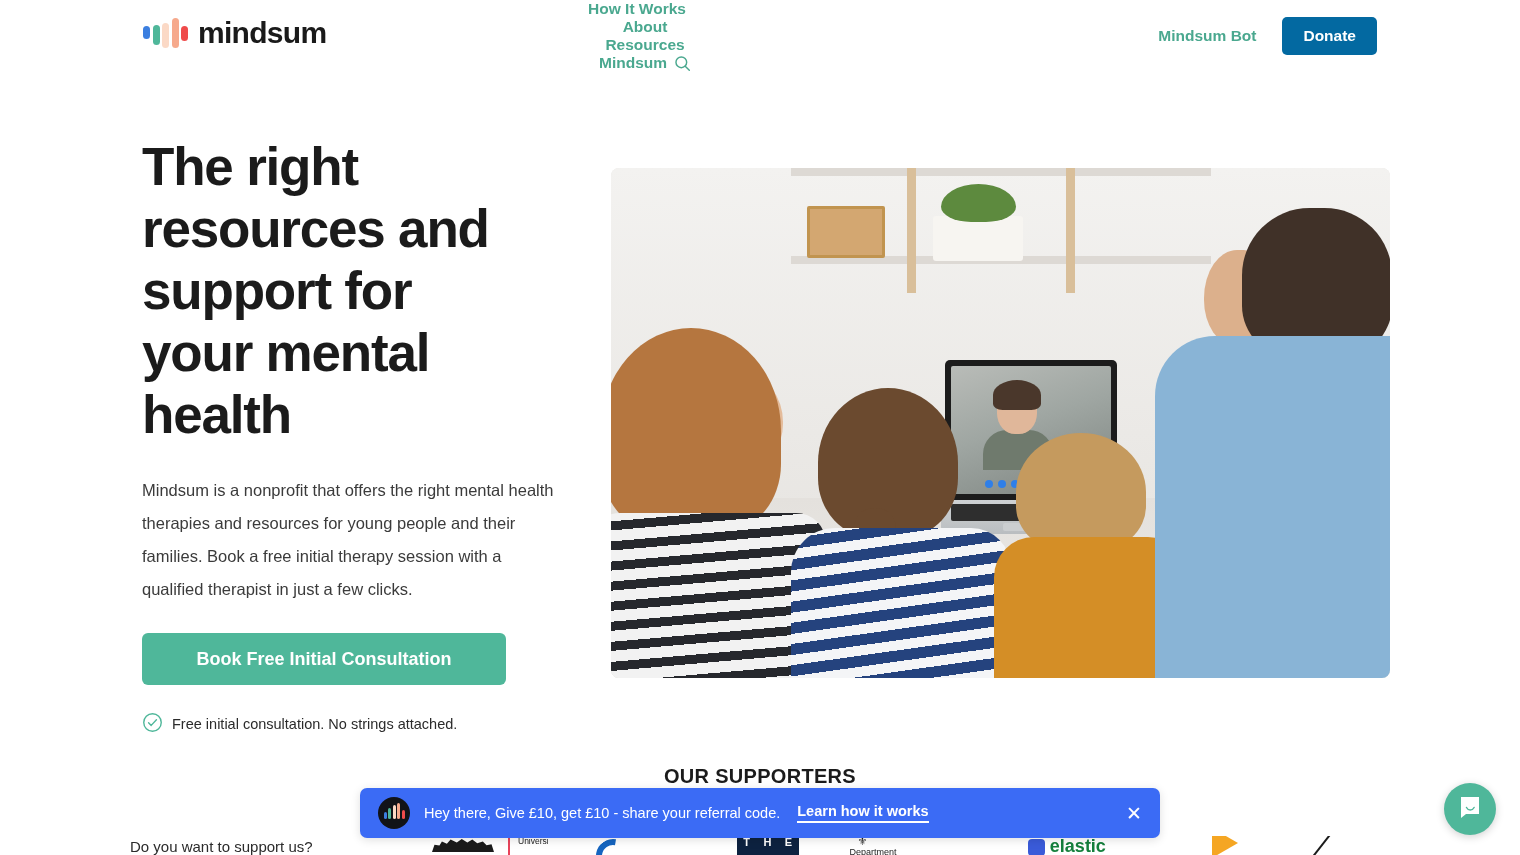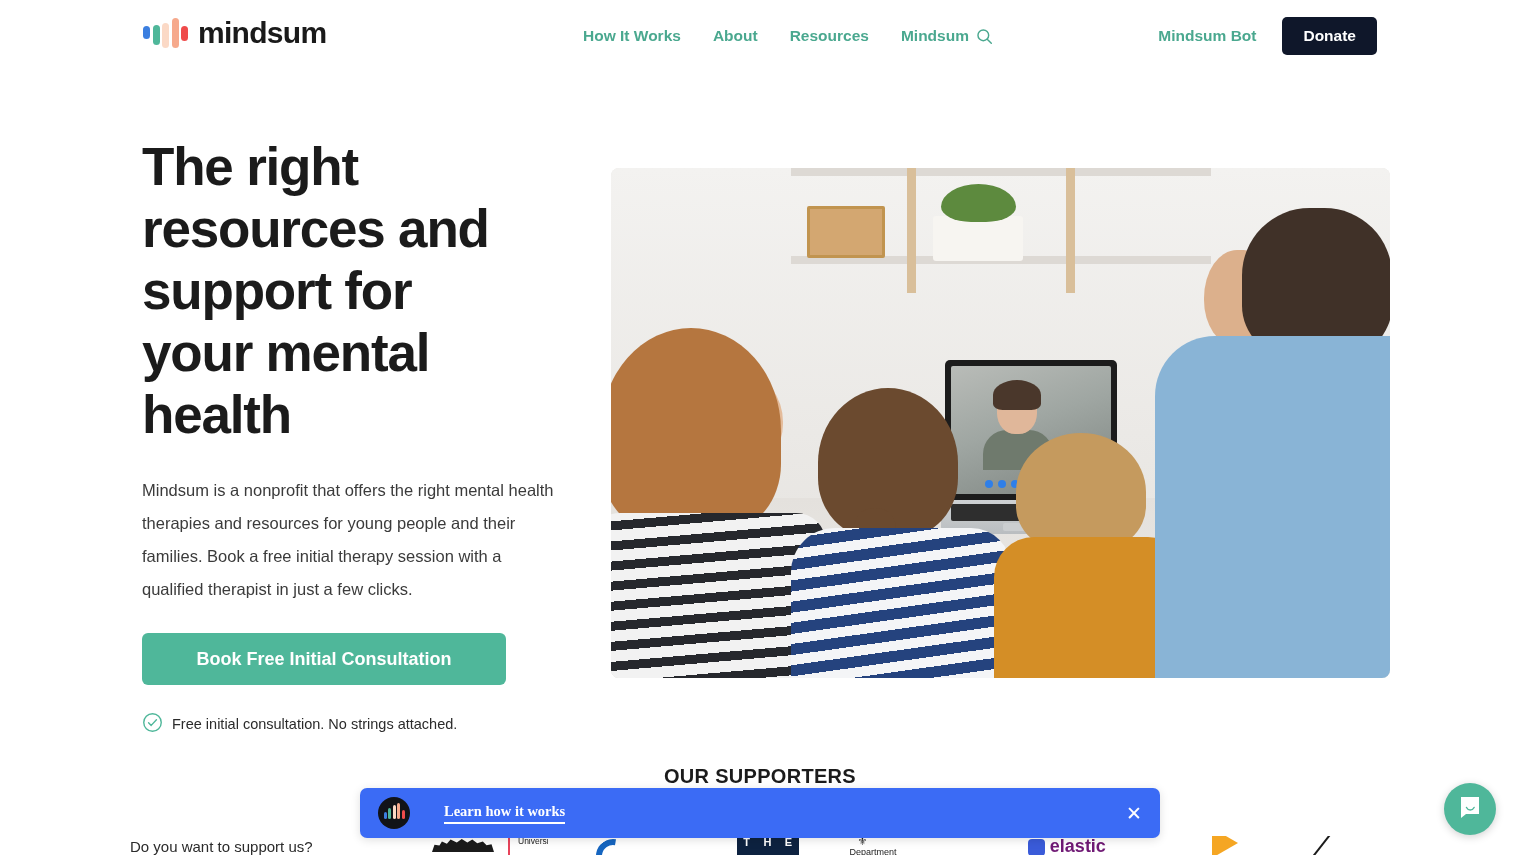--- a/index.html
+++ b/index.html
@@ -28,39 +28,39 @@
   .lb1 { height: 13px; background: #3b7fe0; margin-bottom: 9px; }
   .lb2 { height: 20px; background: #4fb79a; margin-bottom: 3px; }
   .lb3 { height: 25px; background: #fbd9c6; margin-bottom: 0px; }
   .lb4 { height: 30px; background: #f6a98c; margin-bottom: 0px; }
   .lb5 { height: 15px; background: #ef4b4b; margin-bottom: 7px; }
   .logo-text {
     font-size: 30px; font-weight: 700; color: #1a1a1a;
     letter-spacing: -0.7px; line-height: 1;
   }
 
-  .nav { position: absolute; left: 583px; top: 0; height: 72px; display: flex; align-items: center; gap: 0; }
+  .nav { position: absolute; left: 583px; top: 0; height: 72px; display: flex; align-items: center; gap: 0; flex-direction: column; }
   .nav a {
     color: #4aa88f; font-size: 15.5px; font-weight: 700;
     text-decoration: none; padding: 0 16px; white-space: nowrap;
     display: flex; align-items: center; gap: 7px;
   }
   .nav a:first-child { padding-left: 0; }
   .search-ic { display: inline-block; width: 17px; height: 17px; }
 
   .header-right {
     position: absolute; right: 143px; top: 0; height: 72px;
     display: flex; align-items: center; gap: 0;
   }
   .botlink {
     color: #4aa88f; font-size: 15.5px; font-weight: 700;
     text-decoration: none; margin-right: 26px; white-space: nowrap;
   }
   .btn-donate {
-    background: #0f172a; color: #ffffff; font-size: 15.5px; font-weight: 700;
+    background: #0369a1; color: #ffffff; font-size: 15.5px; font-weight: 700;
     border: none; border-radius: 5px; padding: 0 21px; height: 38px;
     cursor: pointer; white-space: nowrap; font-family: inherit;
   }
   .btn-login {
     background: #ffffff; color: #3f4a52; font-size: 15.5px; font-weight: 700;
     border: 1px solid #cfd8dc; border-radius: 5px; padding: 0 19px; height: 38px;
     margin-left: 13px; cursor: pointer; white-space: nowrap; font-family: inherit;
   }
 
   
@@ -152,21 +152,21 @@
   .c-ring { position:absolute; left:48px; top:3px; width:34px; height:34px; border:6px solid #1565c0; border-radius:50%;
     border-right-color:transparent; transform: rotate(-35deg); }
   .ls-the { width: 160px; position: relative; }
   .the-box { position:absolute; left:60px; top:0px; width:62px; height:19px; background:#0d2240; display:flex; align-items:flex-start; justify-content:space-around; }
   .the-box b { color:#fff; font-size:11px; line-height:13px; letter-spacing:1px; }
   .ls-dept { width: 170px; position: relative; }
   .dept-crown { position:absolute; left:22px; top:0px; font-size:11px; line-height:11px; color:#1b1b1b; }
   .dept-txt { position:absolute; left:14px; top:12px; font-size:9px; line-height:9px; color:#1b1b1b; white-space:nowrap; }
   .ls-elastic { width: 180px; position: relative; }
   .el-sq { position:absolute; left:24px; top:3px; width:17px; height:17px; background:#3a5bd9; border-radius:4px; }
-  .el-txt { position:absolute; left:46px; top:1px; font-size:18px; line-height:18px; font-weight:700; color:#701a75; white-space:nowrap; }
+  .el-txt { position:absolute; left:46px; top:1px; font-size:18px; line-height:18px; font-weight:700; color:#15803d; white-space:nowrap; }
   .ls-arrow { width: 110px; position: relative; }
   .ar-sh { position:absolute; left:30px; top:-8px; width:0; height:0;
     border-left: 26px solid #f5a623; border-top: 15px solid transparent; border-bottom: 15px solid transparent; }
   .ls-slash { width: 90px; position: relative; }
   .sl-l { position:absolute; left:30px; top:-14px; width:2px; height:46px; background:#1b1b1b; transform: rotate(38deg); }
 
   
   .banner {
     position: absolute; left: 360px; top: 788px; width: 800px; height: 50px;
     background: #3b6bf5; border-radius: 7px;
@@ -179,23 +179,23 @@
     padding-bottom: 10px; flex: none;
   }
   .banner-ic i { display:block; width: 3px; border-radius: 2px; }
   .bi1 { height: 7px; background:#3b7fe0; }
   .bi2 { height: 11px; background:#4fb79a; }
   .bi3 { height: 14px; background:#fbd9c6; }
   .bi4 { height: 16px; background:#f6a98c; }
   .bi5 { height: 9px; background:#ef4b4b; }
   .banner-txt { color:#ffffff; font-size: 14.5px; margin-left: 14px; white-space: nowrap; }
   .banner-link {
-    color:#ffffff; font-size: 14.5px; font-weight: 700; margin-left: 34px;
+    color:#ffffff; font-size: 14.5px; font-weight: 700; margin-left: 17px;
     text-decoration: none; border-bottom: 2px solid #ffffff; padding-bottom: 2px;
-    white-space: nowrap; cursor: pointer; font-family: Liberation Serif, serif;
+    white-space: nowrap; cursor: pointer;
   }
   .banner-close {
     margin-left: auto; color:#ffffff; font-size: 19px; line-height: 1;
     cursor: pointer; background:none; border:none; font-family: inherit;
   }
 
   
   .intercom {
     position: absolute; right: 24px; bottom: 20px;
     width: 52px; height: 52px; border-radius: 50%; background: #4fb79a;
@@ -351,20 +351,21 @@
   </div>
 
   <div class="banner">
     <div class="banner-ic">
       <i class="bi1"></i>
         <i class="bi2"></i>
         <i class="bi3"></i>
         <i class="bi4"></i>
         <i class="bi5"></i>
     </div>
+    <div class="banner-txt">Hey there, Give £10, get £10 - share your referral code.</div>
     <a href="#" class="banner-link">Learn how it works</a>
     <button class="banner-close">✕</button>
   </div>
 
   <div class="intercom">
     <span>
       <svg width="26" height="26" viewBox="0 0 26 26">
         <path d="M4 3h18v17H9l-5 4V3z" fill="#ffffff"></path>
         <path d="M9.5 13.5c1 1.8 2.3 2.6 3.8 2.6s2.8-.8 3.8-2.6" stroke="#4fb79a" stroke-width="1.5" fill="none" stroke-linecap="round"></path>
       </svg>

